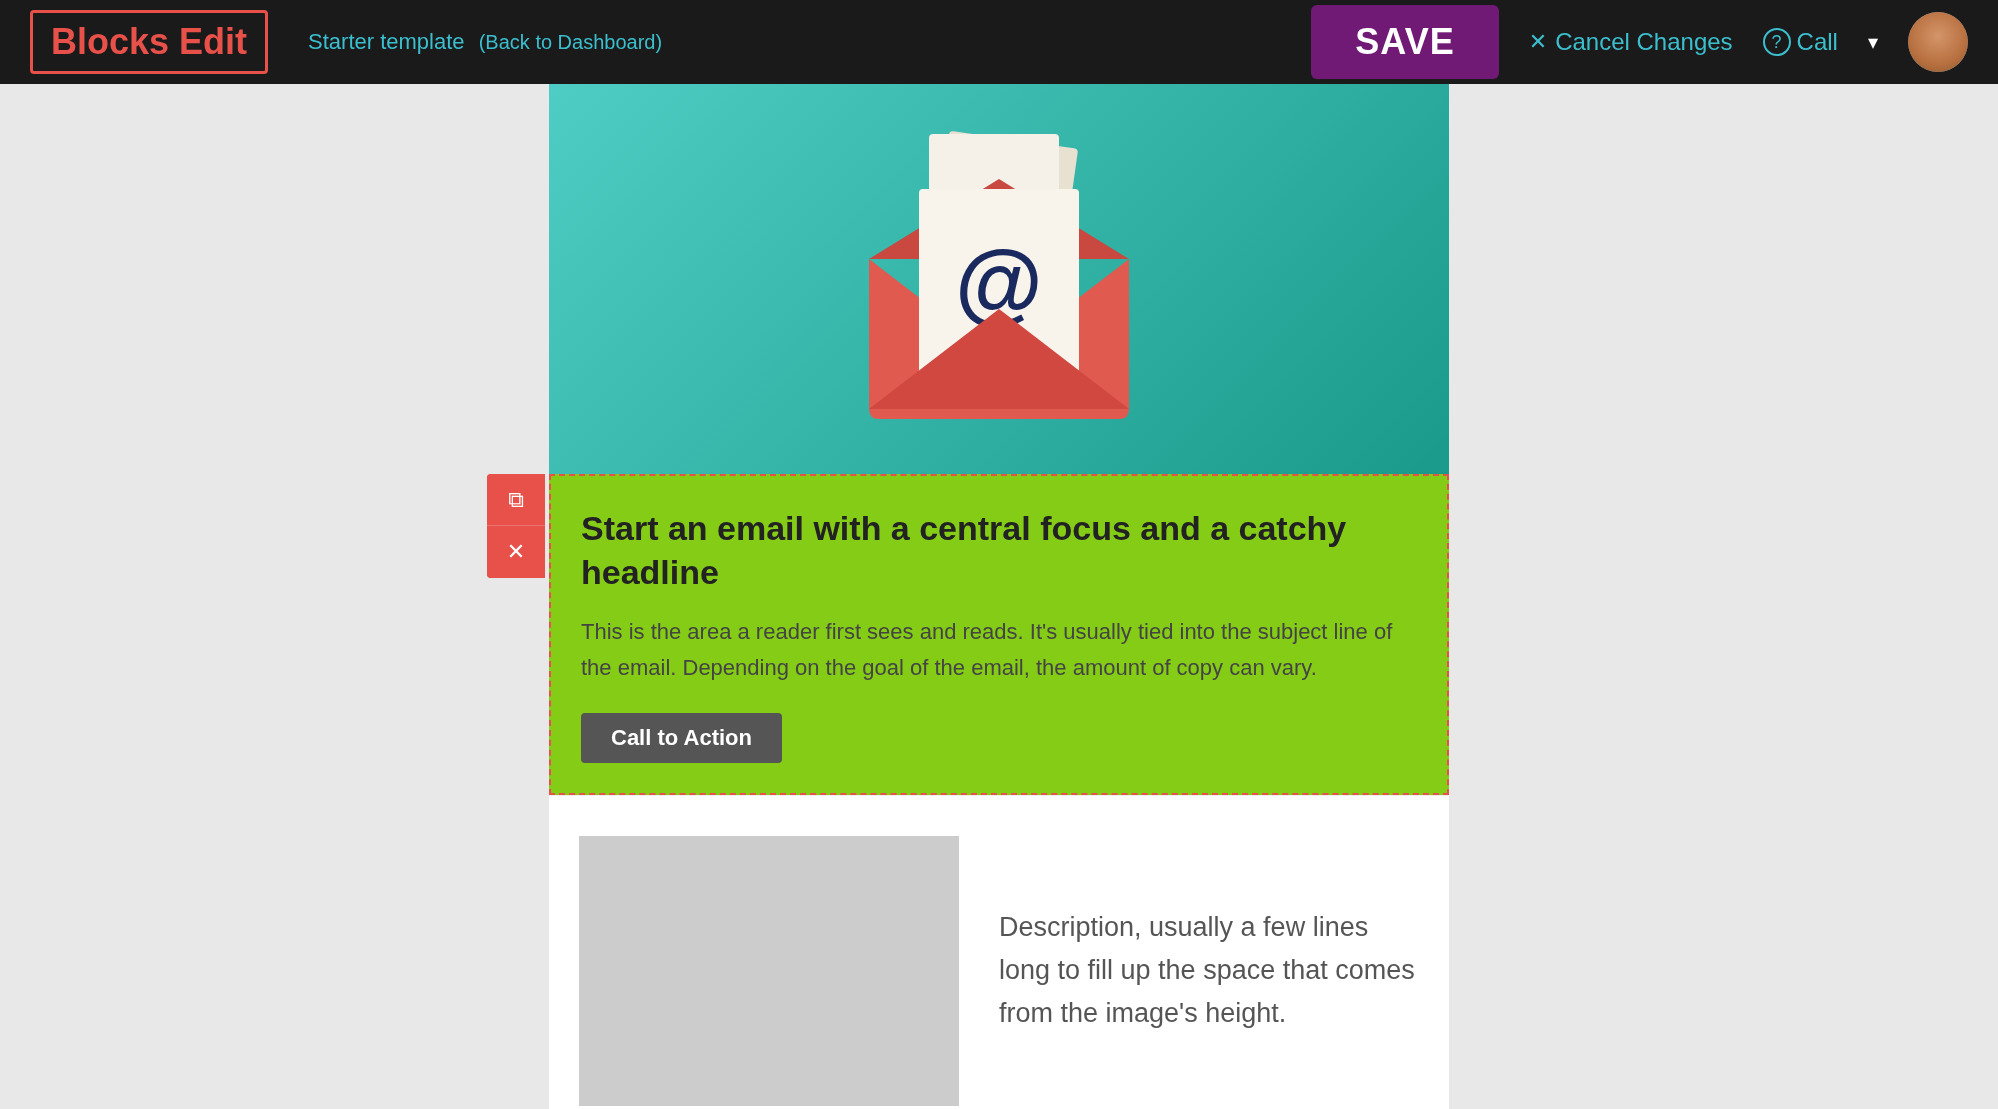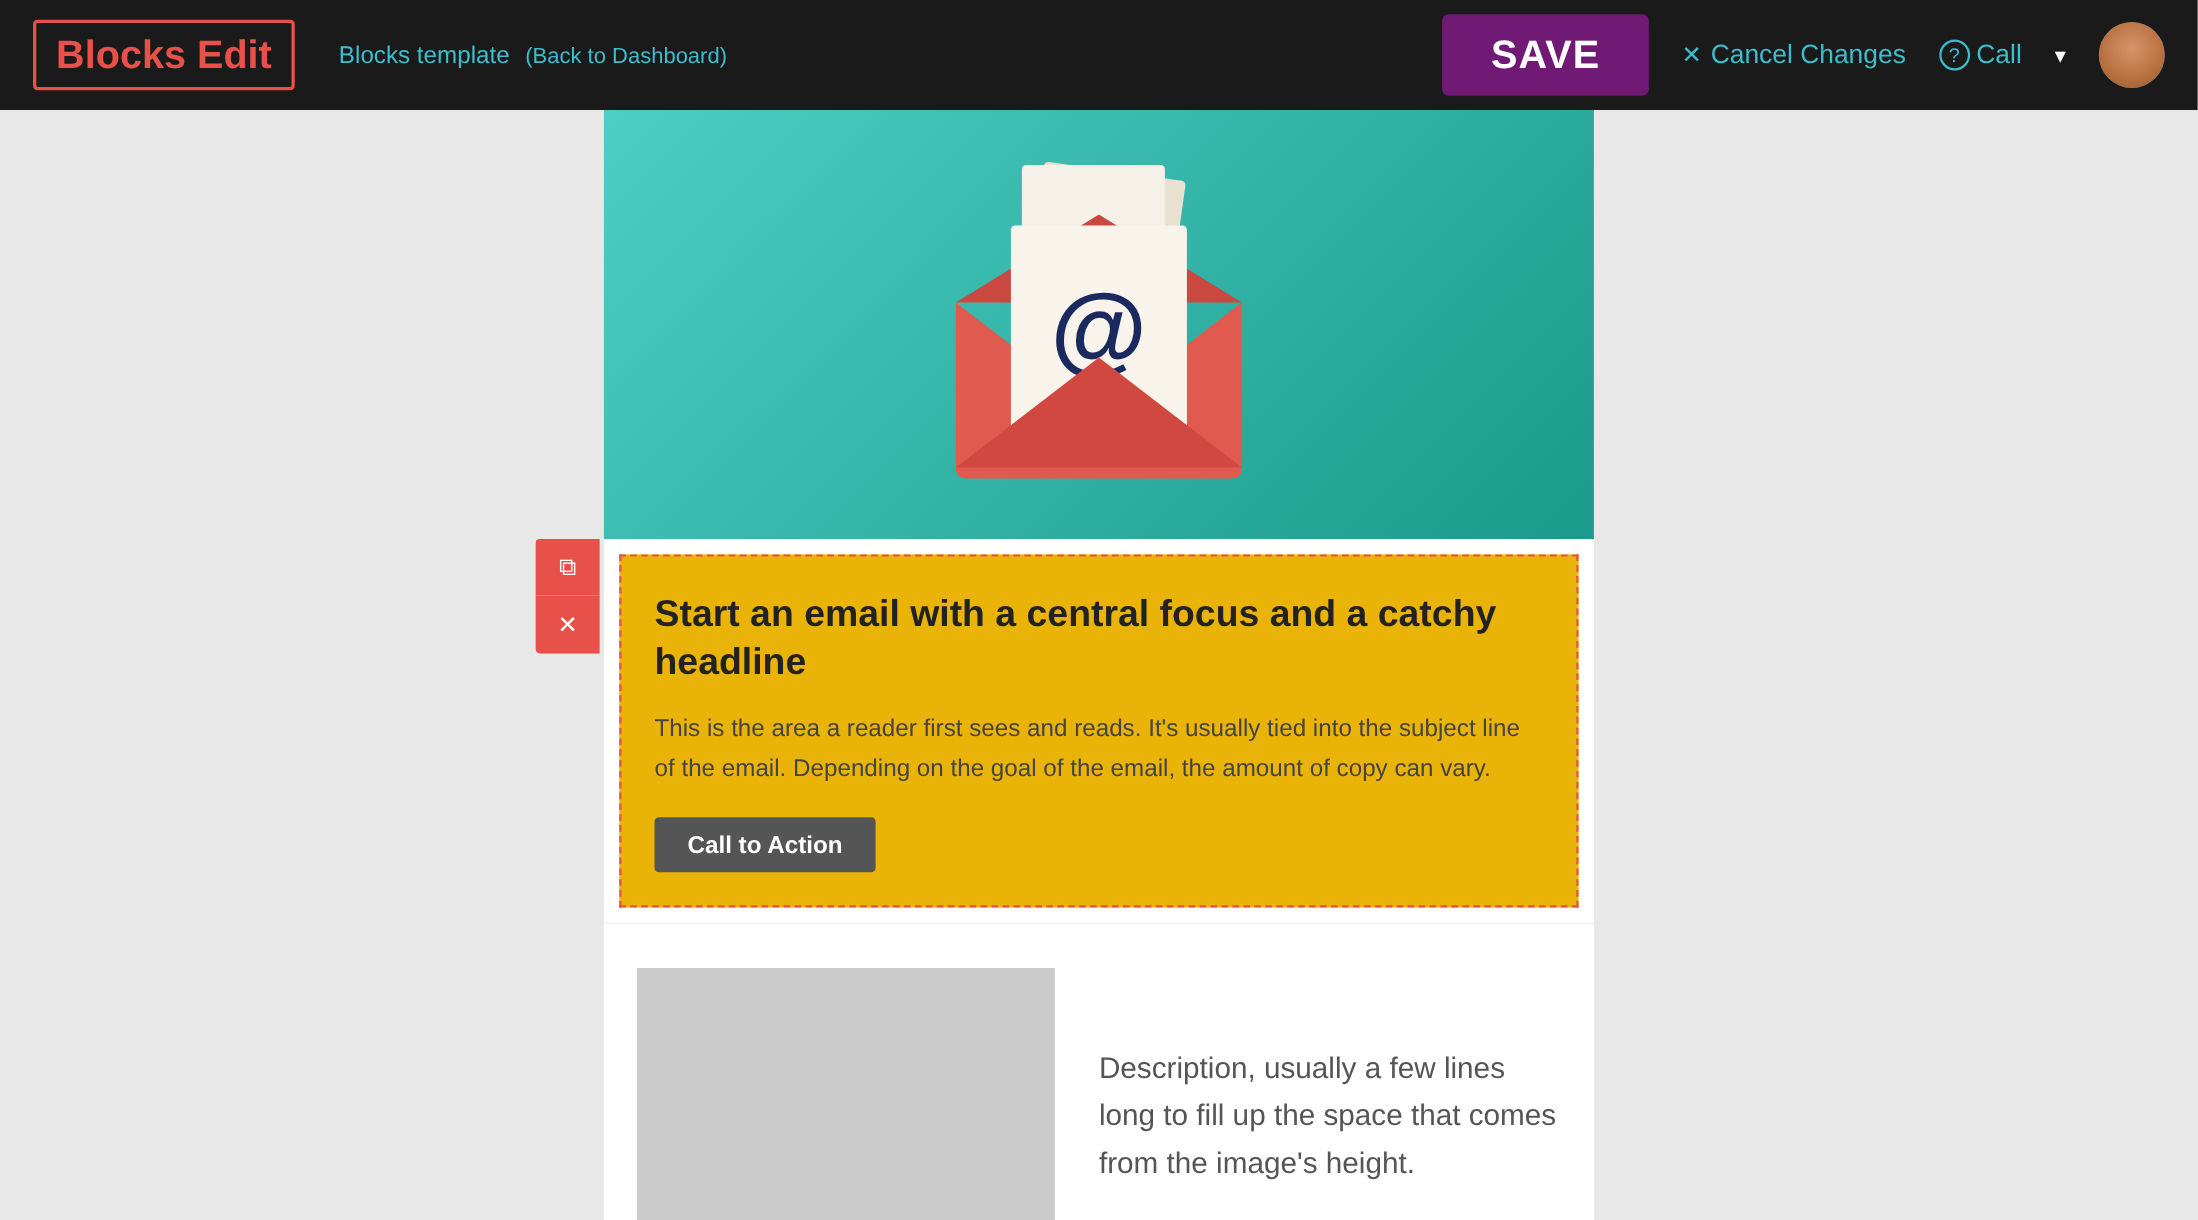--- a/index.html
+++ b/index.html
@@ -7,21 +7,21 @@
       font-family: Arial, sans-serif;
       background: #f0f0f0;
       width: 1998px;
       min-height: 1109px;
       overflow-x: hidden;
     }
 
     
     .header {
       background: #1a1a1a;
-      height: 100px;
+      height: 84px;
       display: flex;
       align-items: center;
       padding: 0 30px;
       gap: 30px;
       position: relative;
       z-index: 10;
     }
 
     .logo-box {
       border: 3px solid #e8504a;
@@ -140,23 +140,23 @@
       align-items: center;
       justify-content: center;
       position: relative;
       overflow: hidden;
     }
 
     
     .selected-block {
       position: relative;
       border: 2.5px dashed #e8504a;
-      margin: 14px;
+      margin: 0;
       padding: 30px 30px 30px 30px;
-      background: #eab308;
+      background: #84cc16;
     }
 
     .block-controls {
       position: absolute;
       left: -62px;
       top: 0;
       display: flex;
       flex-direction: column;
       background: #e8504a;
       border-radius: 4px 0 0 4px;
@@ -260,21 +260,21 @@
 </head>
 <body>
 
 <header class="header">
   <div class="logo-box">
     <span class="logo-text">Blocks Edit</span>
   </div>
 
   <div class="template-info">
     <span class="template-name">
-      <span>Blocks template</span>
+      <span>Starter template</span>
       <span class="back-link">(Back to Dashboard)</span>
     </span>
   </div>
 
   <button class="save-button">SAVE</button>
 
   <div class="header-actions">
     <div class="cancel-changes">
       <span class="cancel-icon">✕</span>
       <span>Cancel Changes</span>

